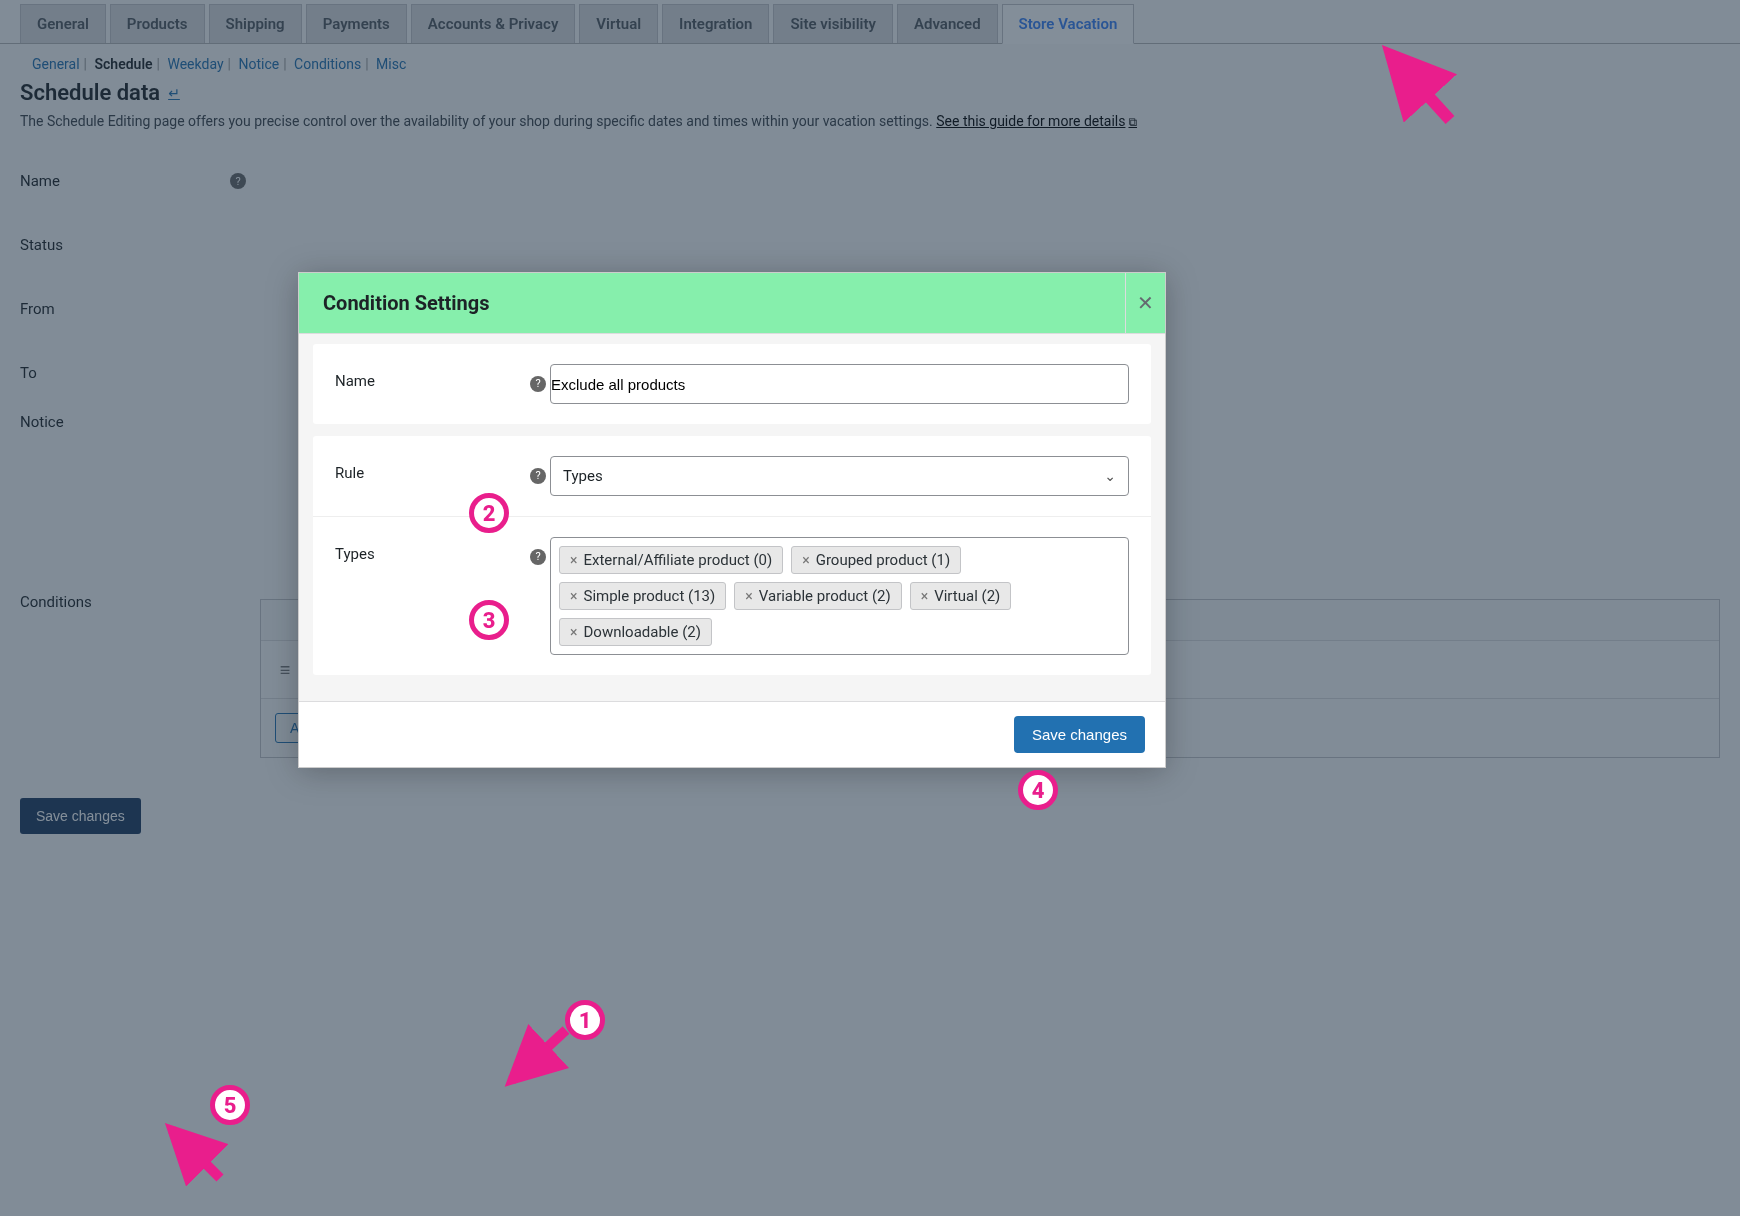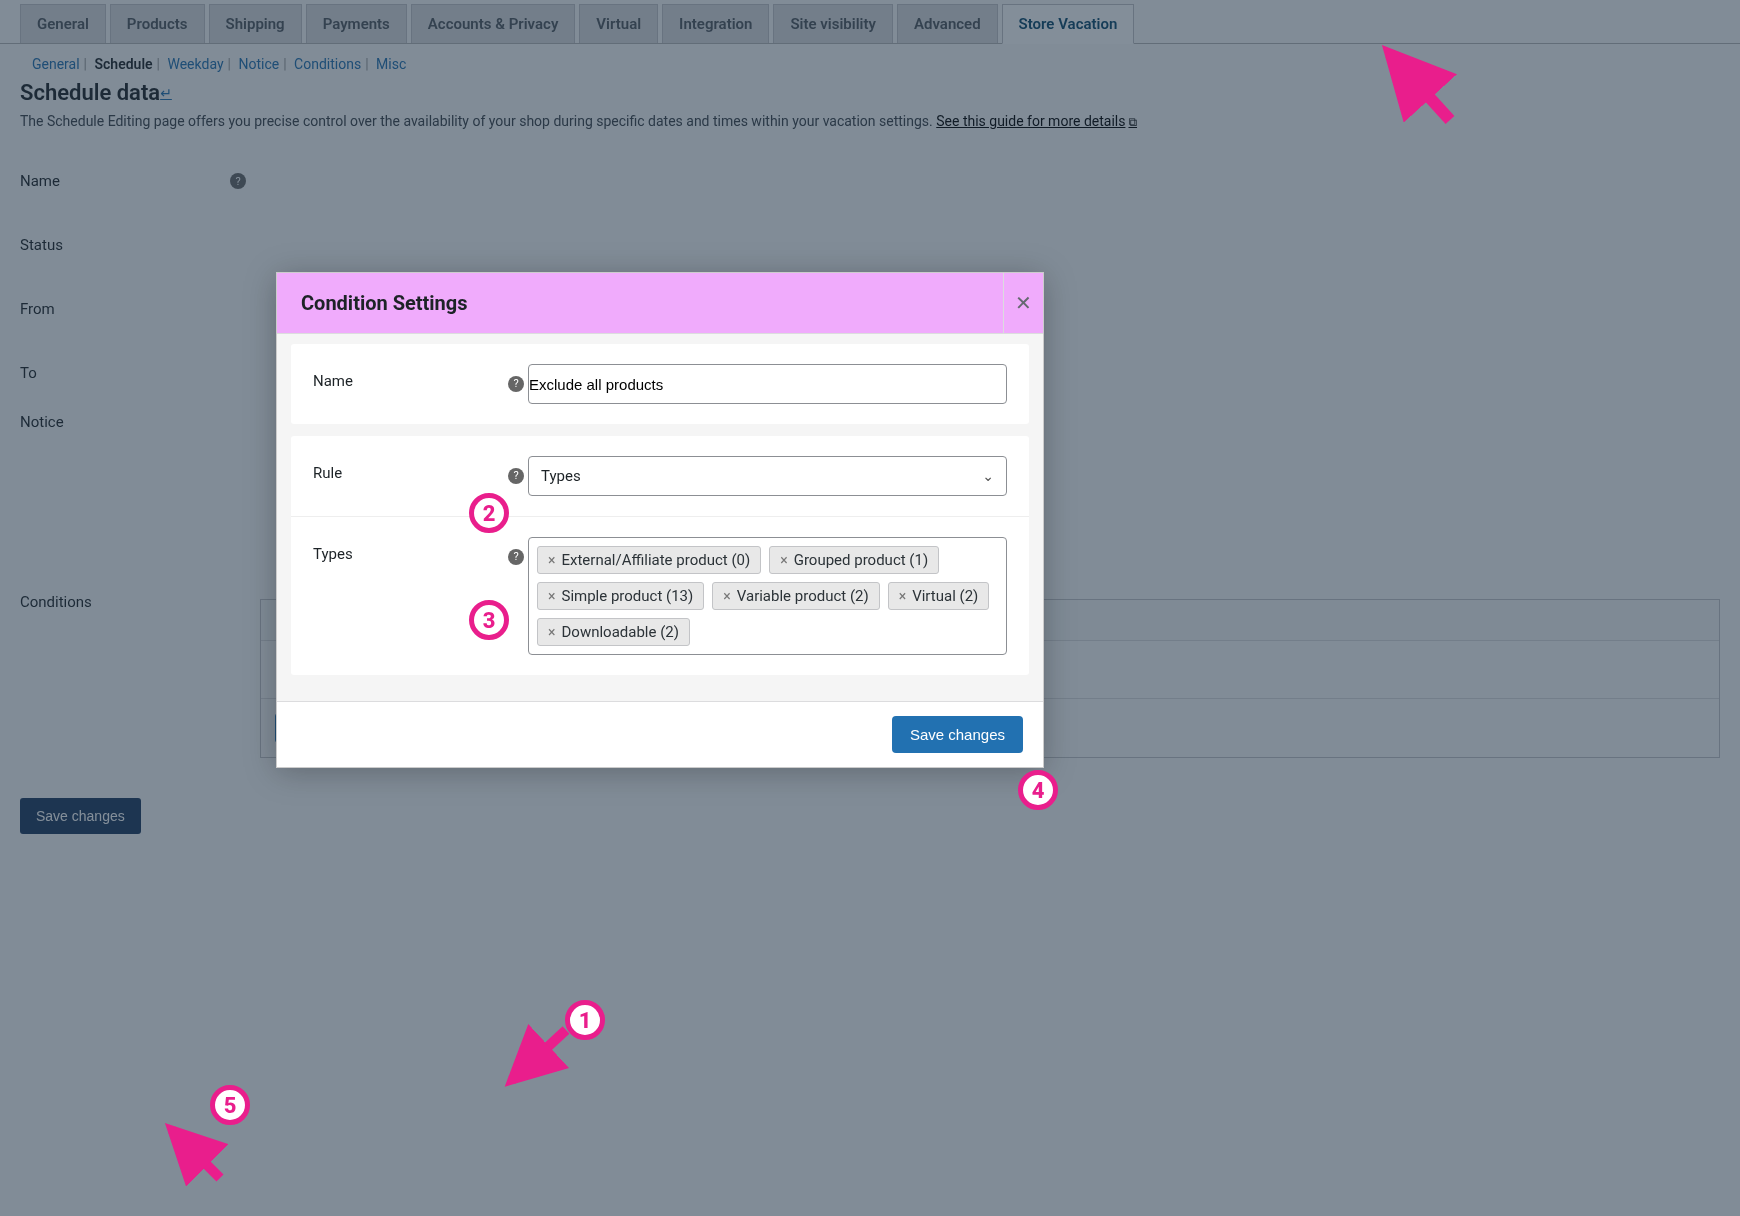--- a/index.html
+++ b/index.html
@@ -2,29 +2,29 @@
 <html><head>
 <meta charset="utf-8">
 <style>
   * { box-sizing: border-box; }
   html, body { margin:0; padding:0; font-family: -apple-system, BlinkMacSystemFont, "Segoe UI", Roboto, sans-serif; font-size:14px; color:#3c434a; }
   body { background:#fafafa; }
 
   
   .tabs { display:flex; gap:4px; padding:4px 20px 0 20px; border-bottom:1px solid #b7b7b7; }
   .tab { background:#dcdcde; padding:10px 16px; color:#50575e; font-size:15px; font-weight:600; border:1px solid #c3c4c7; border-bottom:none; cursor:pointer; }
-  .tab.active { background:#fff; color:#0c4a6e; border-bottom:1px solid #fff; margin-bottom:-1px; }
+  .tab.active { background:#fff; color:#3b82f6; border-bottom:1px solid #fff; margin-bottom:-1px; }
 
   
   .subnav { padding:12px 20px 8px 32px; color:#555; font-size:14px; }
   .subnav a { color:#2271b1; text-decoration:none; }
   .subnav .sep { color:#a0a0a0; margin:0 4px 0 4px; }
   .subnav .active { color:#1d2327; font-weight:600; }
 
-  .page-title-wrap { display:flex; align-items:center; padding:0 20px 8px 20px; }
+  .page-title-wrap { display:flex; align-items:center; gap:8px; padding:0 20px 8px 20px; }
   .page-title { font-size:22px; font-weight:600; color:#1d2327; }
   .page-title-link { color:#2271b1; font-size:14px; text-decoration:underline; }
 
   .description { padding:0 20px 20px 20px; font-size:14px; color:#3c434a; }
   .description a { color:#000000; text-decoration:underline; }
 
   
   .form-row { display:flex; align-items:center; padding:8px 20px; min-height:64px; }
   .form-label { width:210px; font-size:15px; color:#1d2327; }
   .help-q { width:16px; height:16px; border-radius:50%; background:#666; color:#fff; font-size:11px; display:inline-flex; align-items:center; justify-content:center; margin-right:10px; }
@@ -46,21 +46,21 @@
   .toggle::after { content:""; position:absolute; right:2px; top:2px; width:18px; height:18px; background:#fff; border-radius:50%; }
 
   .add-cond-wrap { padding:14px; border-top:1px solid #dcdcde; display:flex; align-items:center; }
   .btn-secondary { background:#f6f7f7; border:1px solid #2271b1; color:#2271b1; padding:6px 14px; font-size:14px; border-radius:3px; cursor:pointer; }
 
   .footer-save { margin:40px 0 0 20px; }
   .btn-primary-dark { background:#1e3a5f; color:#fff; border:none; padding:10px 16px; font-size:14px; border-radius:3px; cursor:pointer; }
 
   
   .overlay { position:fixed; inset:0; background:rgba(30,50,70,0.55); }
-  .modal { position:fixed; left:276px; top:272px; width:768px; background:#f0abfc; border:1px solid #ccc; box-shadow:0 4px 30px rgba(0,0,0,.25); }
+  .modal { position:fixed; left:298px; top:272px; width:868px; background:#86efac; border:1px solid #ccc; box-shadow:0 4px 30px rgba(0,0,0,.25); }
   .modal-head { display:flex; align-items:center; justify-content:space-between; padding:18px 24px; border-bottom:1px solid #dcdcde; }
   .modal-title { font-size:20px; font-weight:700; color:#1d2327; }
   .modal-close { width:40px; text-align:center; font-size:20px; color:#646970; cursor:pointer; border-left:1px solid #dcdcde; align-self:stretch; display:flex; align-items:center; justify-content:center; margin:-18px -24px -18px 0; }
 
   .modal-body { background:#f5f5f5; padding:10px 14px 14px 14px; }
   .field-block { background:#fff; border-radius:3px; margin-bottom:12px; }
   .field-row { display:flex; align-items:flex-start; padding:20px 22px; }
   .field-label { width:195px; font-size:15px; color:#1d2327; padding-top:8px; }
   .field-help { width:20px; padding-top:10px; }
   .field-control { flex:1; }

